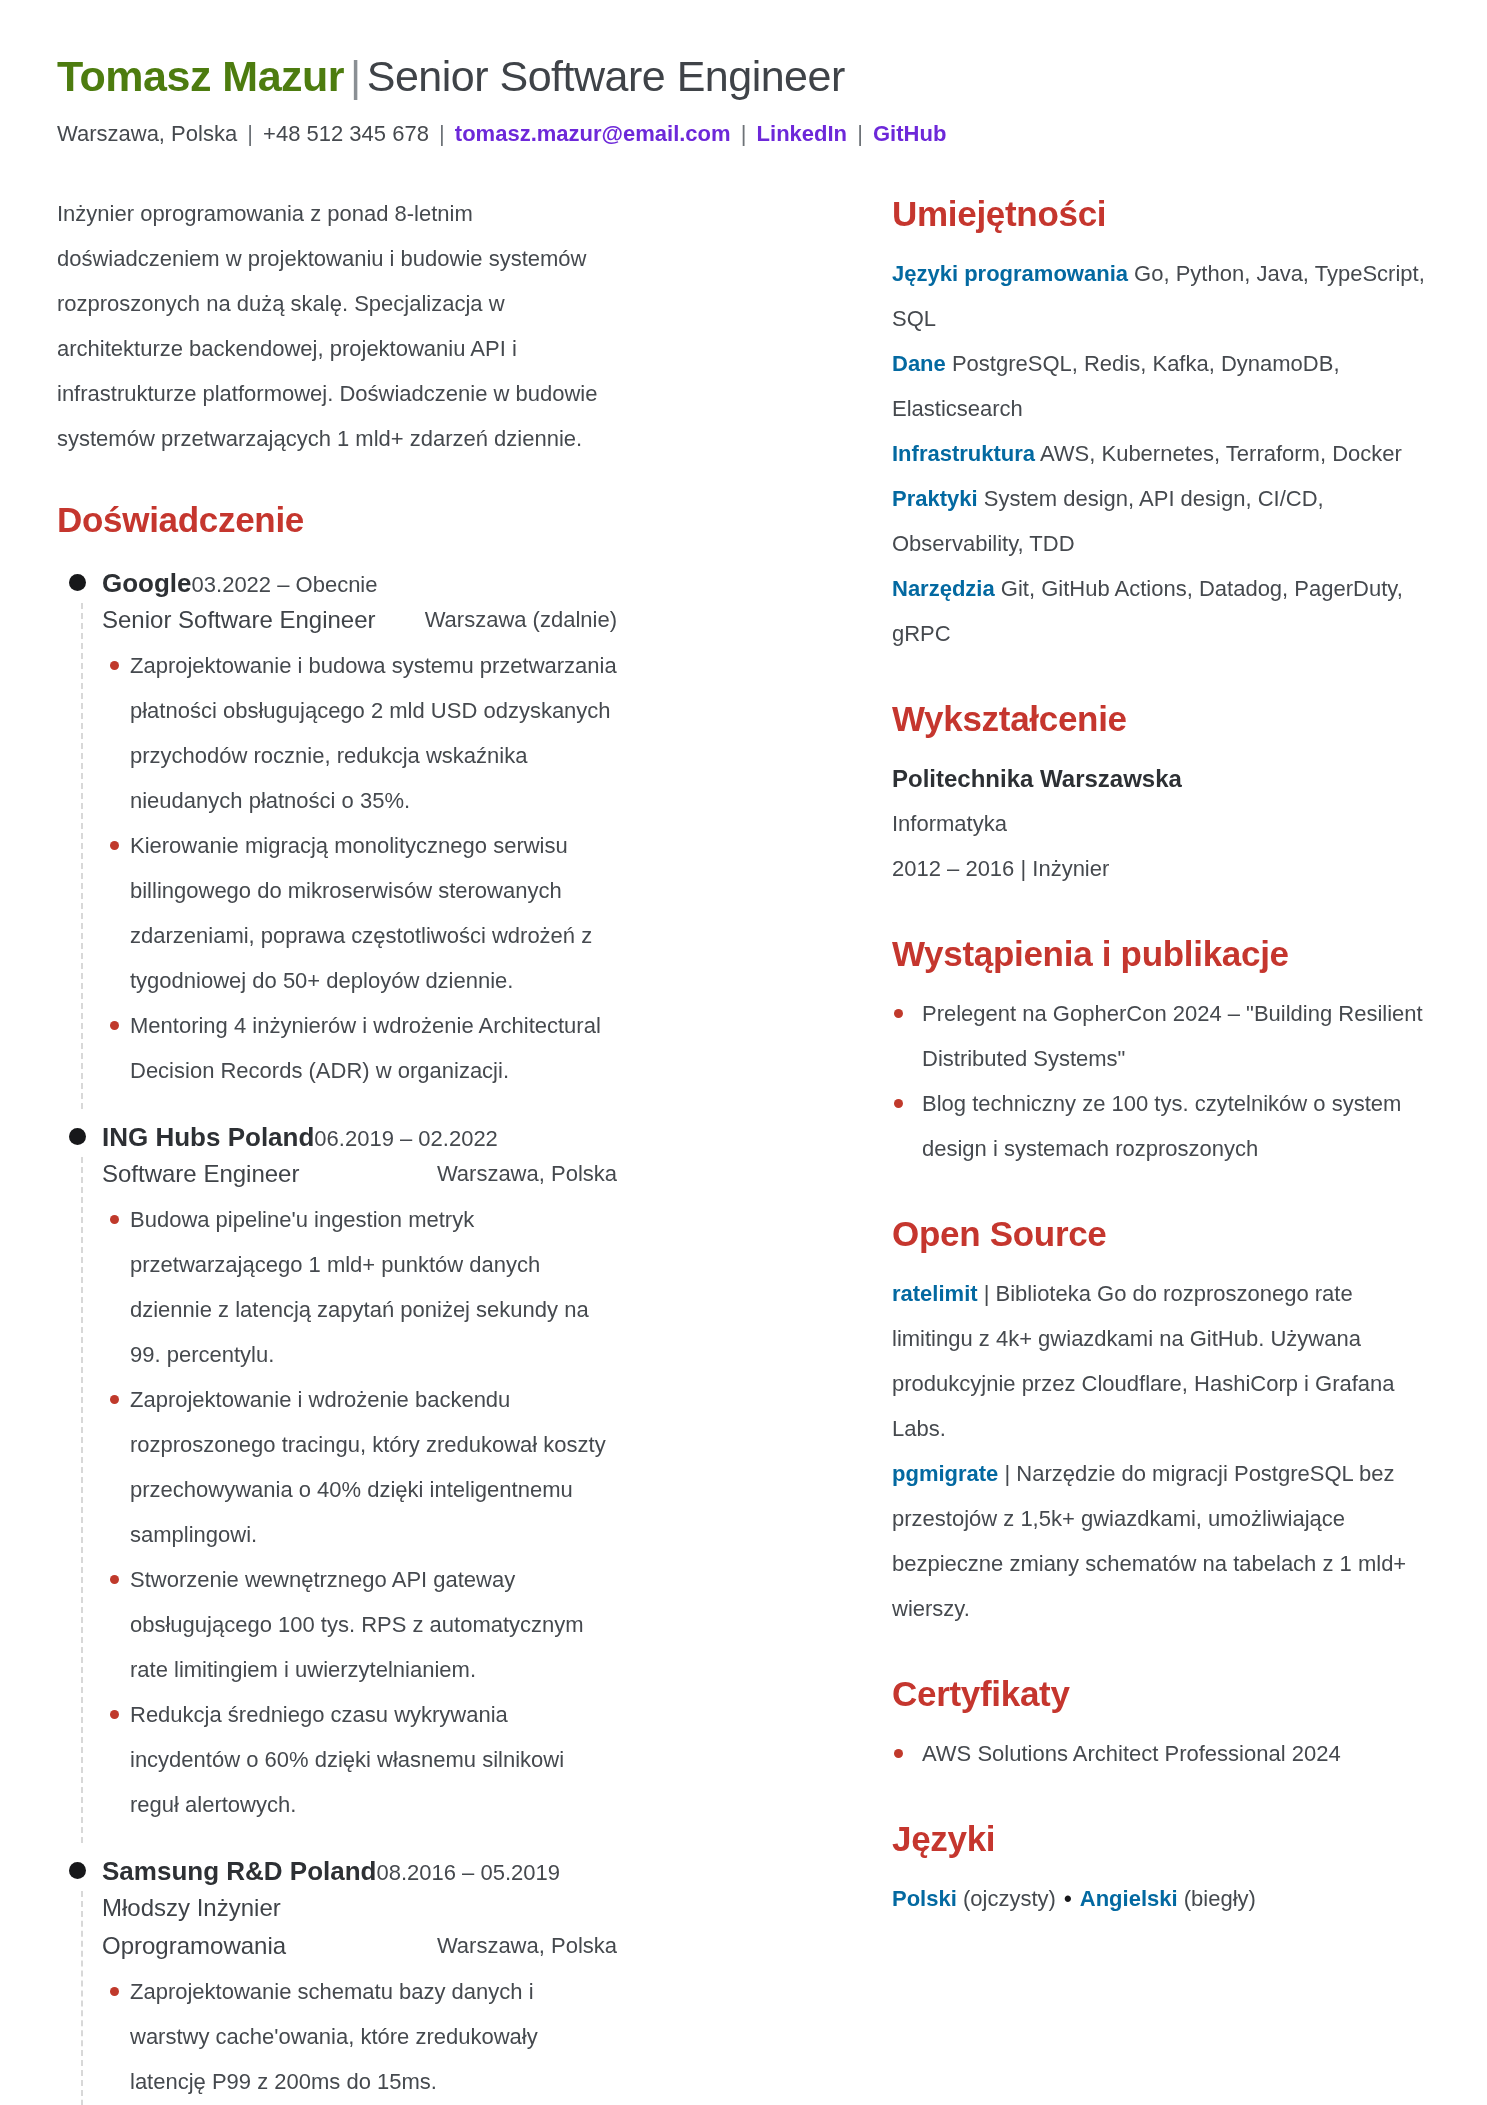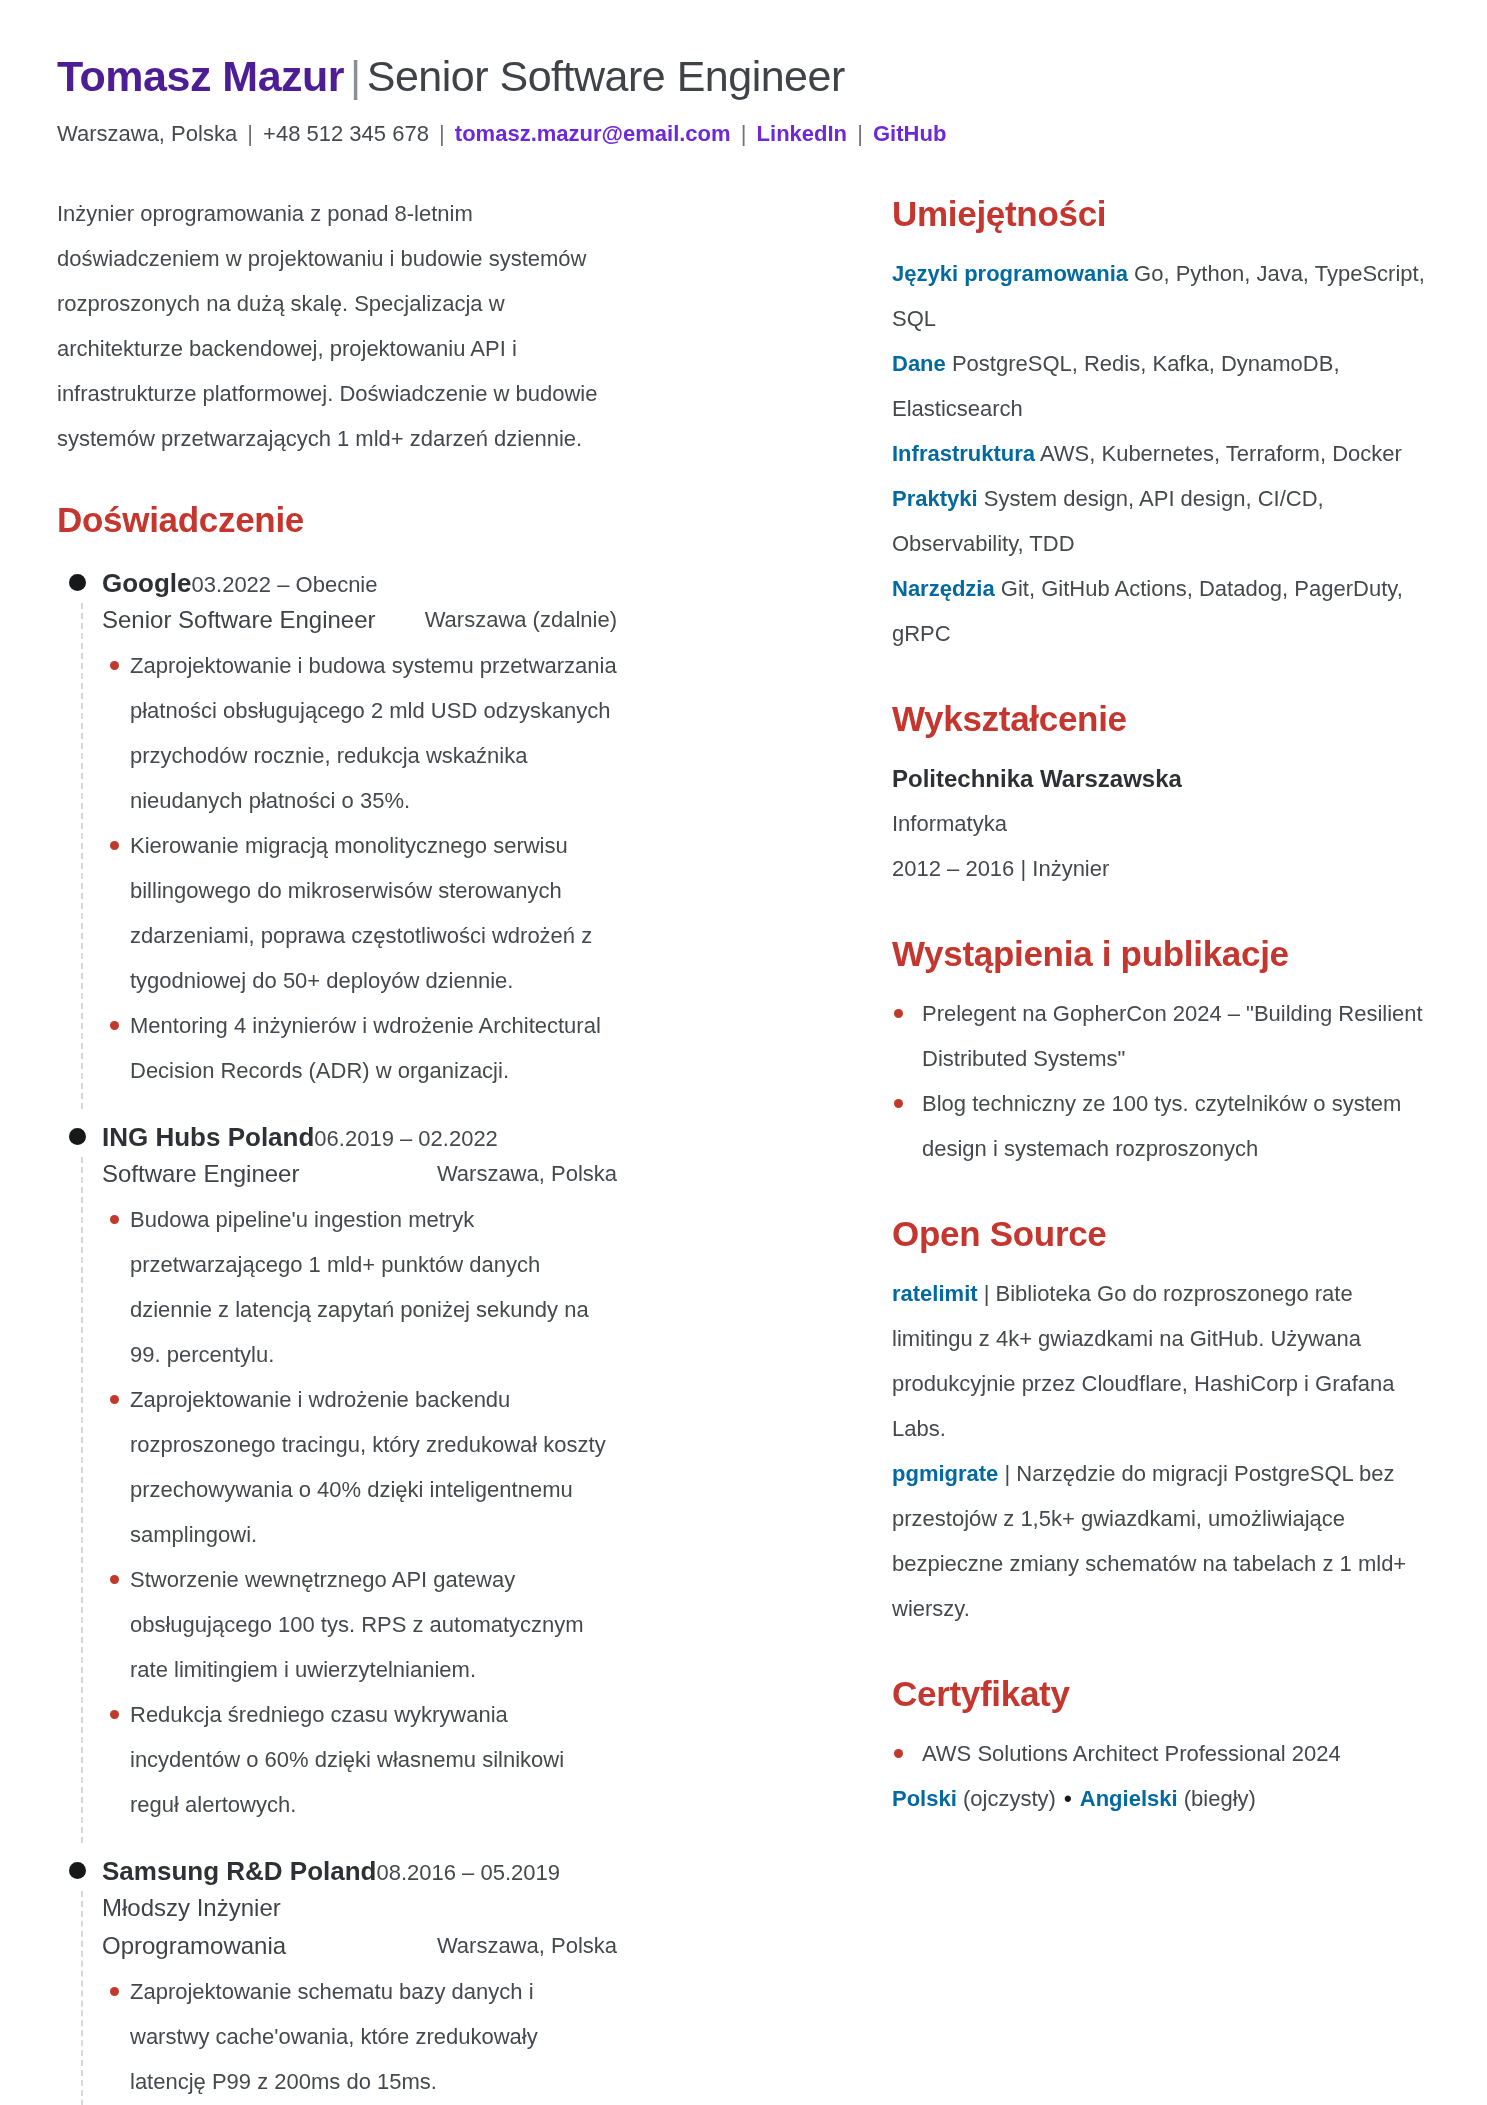--- a/index.html
+++ b/index.html
@@ -11,21 +11,21 @@
     color: #45494e;
   }
   .page { padding: 40px 57px 0 57px; }
 
   
   .masthead h1 {
     margin-top: 12px;
     font-size: 43px; line-height: 1.15;
     font-weight: 400; letter-spacing: -0.5px;
   }
-  .masthead .name { font-weight: 700; color: #4c1d95; }
+  .masthead .name { font-weight: 700; color: #4d7c0f; }
   .masthead .hsep { color: #8a8f94; font-weight: 300; padding: 0 6px; }
   .masthead .role-title { color: #3f4348; }
   .contact {
     margin-top: 20px; font-size: 22px; color: #45494e;
   }
   .contact .csep { color: #6d7277; padding: 0 4px; }
   .contact .red-link { color: #6d28d9; font-weight: 700; text-decoration: none; cursor: pointer; }
 
   
   .columns { display: flex; justify-content: space-between; margin-top: 44px; }
@@ -195,20 +195,21 @@
       <div class="os">
         <p><span class="b">ratelimit</span> <span>|</span> <span>Biblioteka Go do rozproszonego rate limitingu z 4k+ gwiazdkami na GitHub. Używana produkcyjnie przez Cloudflare, HashiCorp i Grafana Labs.</span></p>
         <p><span class="b">pgmigrate</span> <span>|</span> <span>Narzędzie do migracji PostgreSQL bez przestojów z 1,5k+ gwiazdkami, umożliwiające bezpieczne zmiany schematów na tabelach z 1 mld+ wierszy.</span></p>
       </div>
 
       <h2 class="section-heading">Certyfikaty</h2>
       <ul class="items">
         <li>AWS Solutions Architect Professional 2024</li>
       </ul>
 
+      <h2 class="section-heading">Języki</h2>
       <p class="langs">
         <span class="b">Polski</span>
         <span>(ojczysty)</span>
         <span class="dot-sep">•</span>
         <span class="b">Angielski</span>
         <span>(biegły)</span>
       </p>
 
     </div>
   </div>

